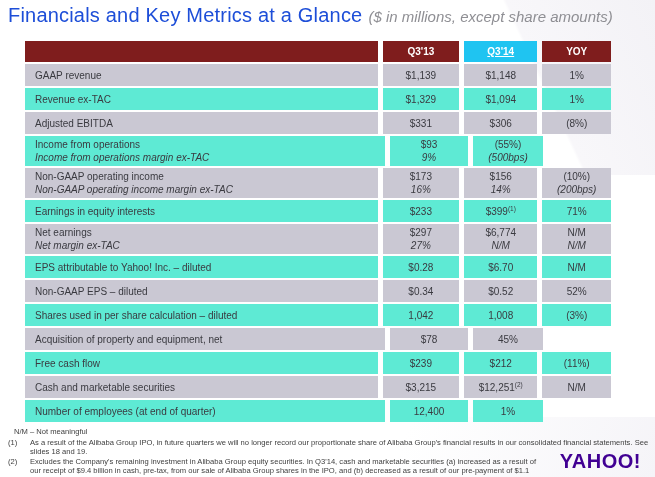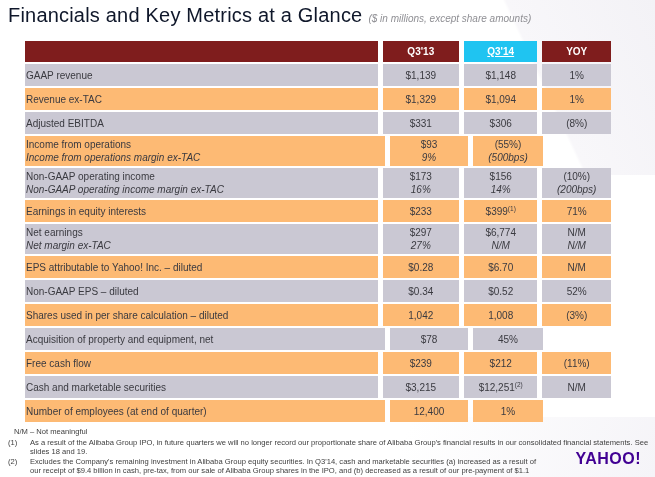--- a/index.html
+++ b/index.html
@@ -11,48 +11,48 @@
   }
   .deco-top {
     position:absolute; top:0; right:0; width:250px; height:175px;
     background:linear-gradient(245deg, #f3f2f6 0%, #f8f7fa 45%, rgba(255,255,255,0) 46%);
   }
   .deco-bottom {
     position:absolute; bottom:0; right:0; width:420px; height:60px;
     background:linear-gradient(290deg, #f5f4f8 0%, rgba(255,255,255,0) 60%);
   }
   .title-bar { position:absolute; left:8px; top:4px; width:645px; white-space:nowrap; }
-  .title { font-size:20px; color:#0f172a; font-weight:500; letter-spacing:0.2px; }
-  .subtitle { font-size:10px; color:#8f8f94; font-style:italic; margin-left:6px; }
+  .title { font-size:20px; color:#1d4ed8; font-weight:500; letter-spacing:0.2px; }
+  .subtitle { font-size:15px; color:#8f8f94; font-style:italic; margin-left:6px; }
 
   .table { position:absolute; left:25px; top:41px; width:586px; }
   .trow { display:flex; gap:5px; margin-bottom:2px; }
   .cell { display:flex; flex-direction:column; justify-content:center; }
-  .cell.label { width:360px; padding-left:1px; box-sizing:border-box; text-align:left; }
+  .cell.label { width:360px; padding-left:10px; box-sizing:border-box; text-align:left; }
   .cell.c1 { width:78px; text-align:center; }
   .cell.c2 { width:75px; text-align:center; }
   .cell.c3 { width:70px; text-align:center; }
   .head .cell { height:21px; background:#7f1d1d; color:#ffffff; font-weight:bold; font-size:10px; }
   .head .cell.c2 { background:#1fc4f1;text-decoration:underline; }
   .trow.dark  .cell { background:#cac8d3; }
-  .trow.light .cell { background:#fdba74; }
+  .trow.light .cell { background:#5eead4; }
   .trow .main, .trow .sub { font-size:10px; line-height:13px; }
   .trow .sub { font-style:italic; }
   .trow.single .cell { height:22px; }
   .trow.double .cell { height:30px; }
   sup { font-size:6.5px; vertical-align:super; line-height:0; }
 
   .footnotes { position:absolute; left:8px; top:427px; width:646px; font-size:7.6px; line-height:9.6px; color:#404040; }
   .fn-nm { margin-bottom:1px;padding-left:6px; }
   .fn-item { display:flex; }
   .fn-num { width:22px; flex:none; }
   .fn-text { flex:1; }
   .fn-item.second .fn-text { max-width:512px; }
 
-  .logo { position:absolute; right:14px; top:450px; font-size:16px; font-weight:700;
+  .logo { position:absolute; right:14px; top:450px; font-size:20px; font-weight:700;
           color:#410093; letter-spacing:0.5px; }
 </style>
 </head>
 <body>
 
 <div class="slide">
   <div class="deco-top"></div>
   <div class="deco-bottom"></div>
 
   <div class="title-bar">

